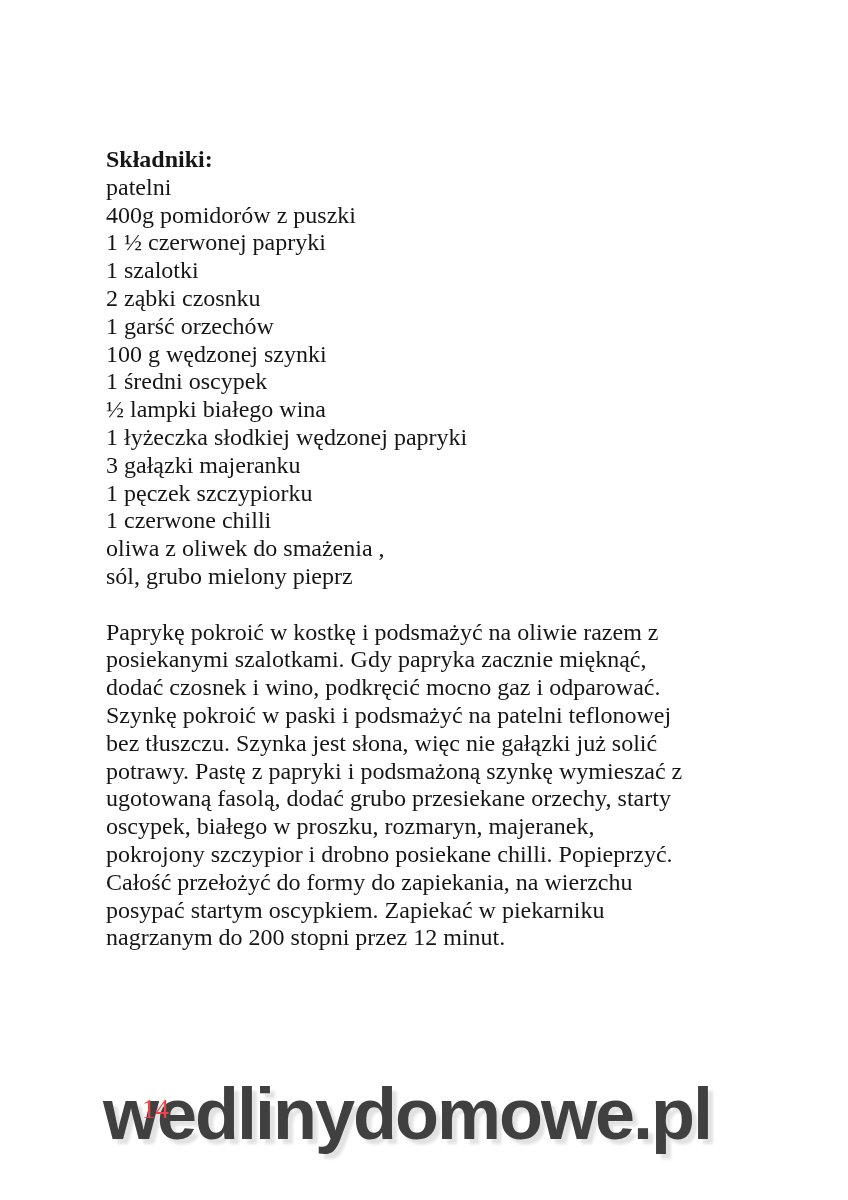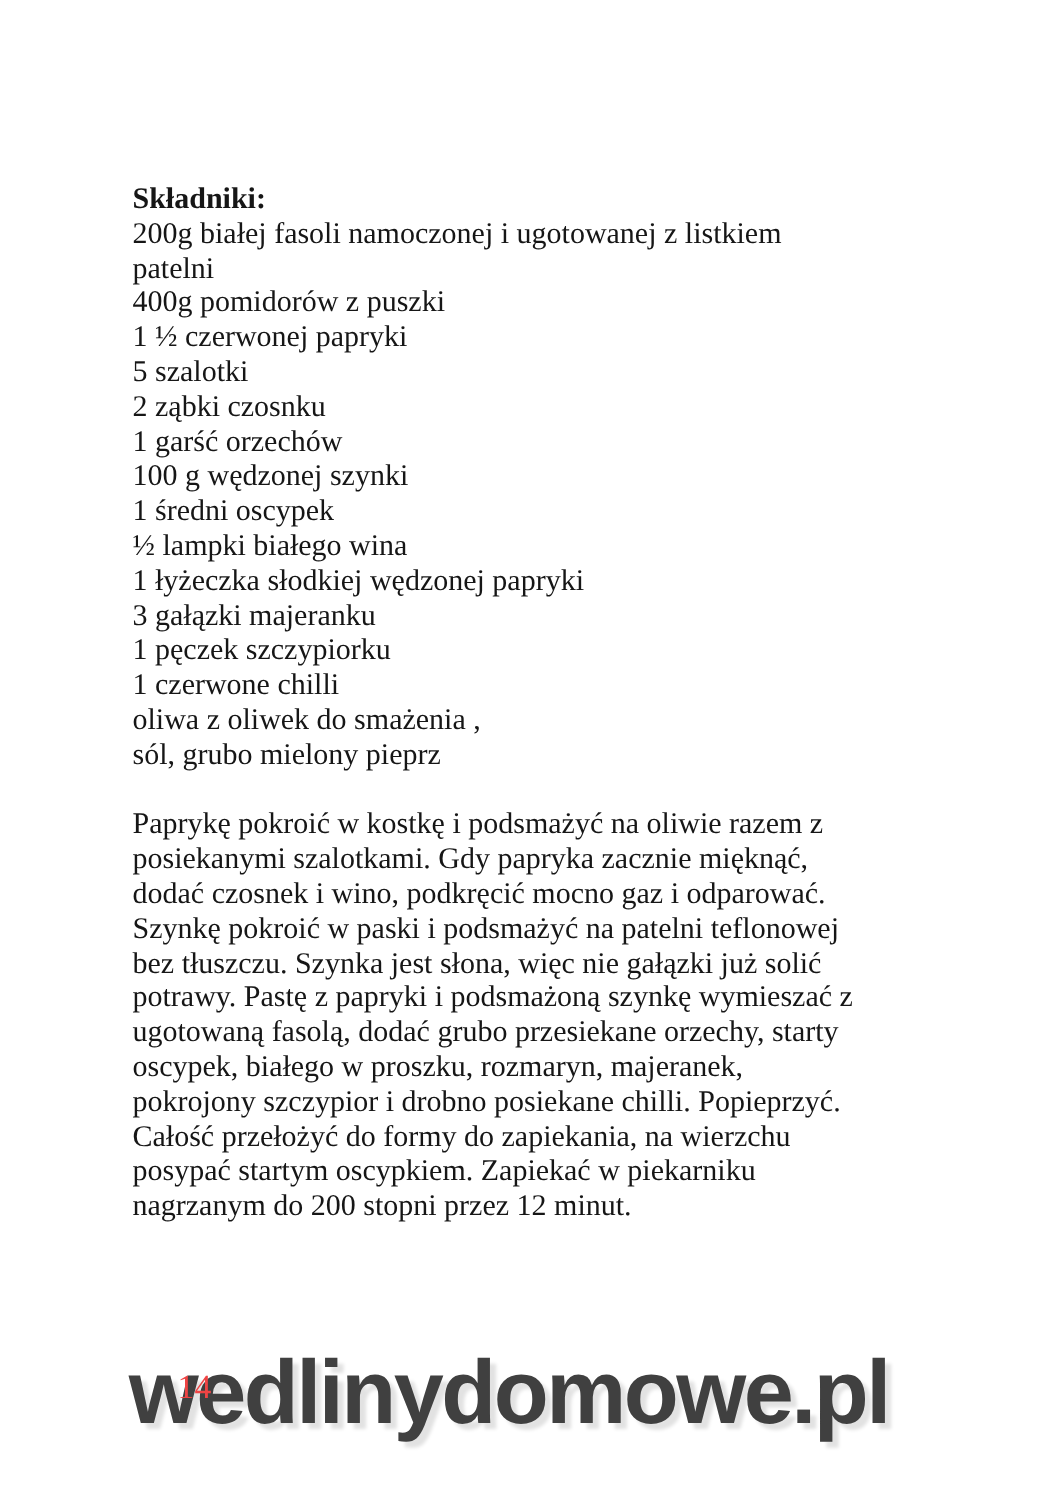--- a/index.html
+++ b/index.html
@@ -60,25 +60,24 @@
   }
 </style>
 </head>
 <body>
 
 <div class="page">
 
   <div class="content">
     <div class="line heading">Składniki:</div>
 
-    <div class="line">200g białej fasoli namoczonej i ugotowanej z listkiem</div>
     <div class="line">patelni</div>
     <div class="line">400g pomidorów z puszki</div>
     <div class="line">1 ½ czerwonej papryki</div>
-    <div class="line">5 szalotki</div>
+    <div class="line">1 szalotki</div>
     <div class="line">2 ząbki czosnku</div>
     <div class="line">1 garść orzechów</div>
     <div class="line">100 g wędzonej szynki</div>
     <div class="line">1 średni oscypek</div>
     <div class="line">½ lampki białego wina</div>
     <div class="line">1 łyżeczka słodkiej wędzonej papryki</div>
     <div class="line">3 gałązki majeranku</div>
     <div class="line">1 pęczek szczypiorku</div>
     <div class="line">1 czerwone chilli</div>
     <div class="line">oliwa z oliwek do smażenia ,</div>

